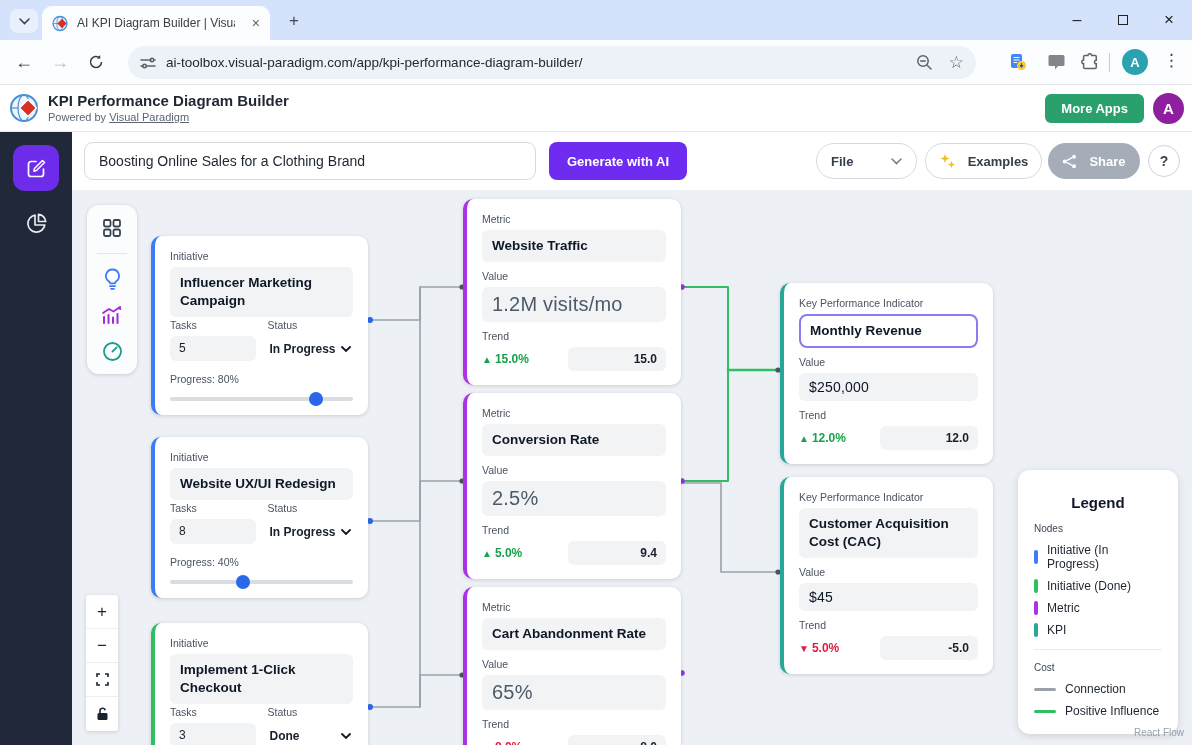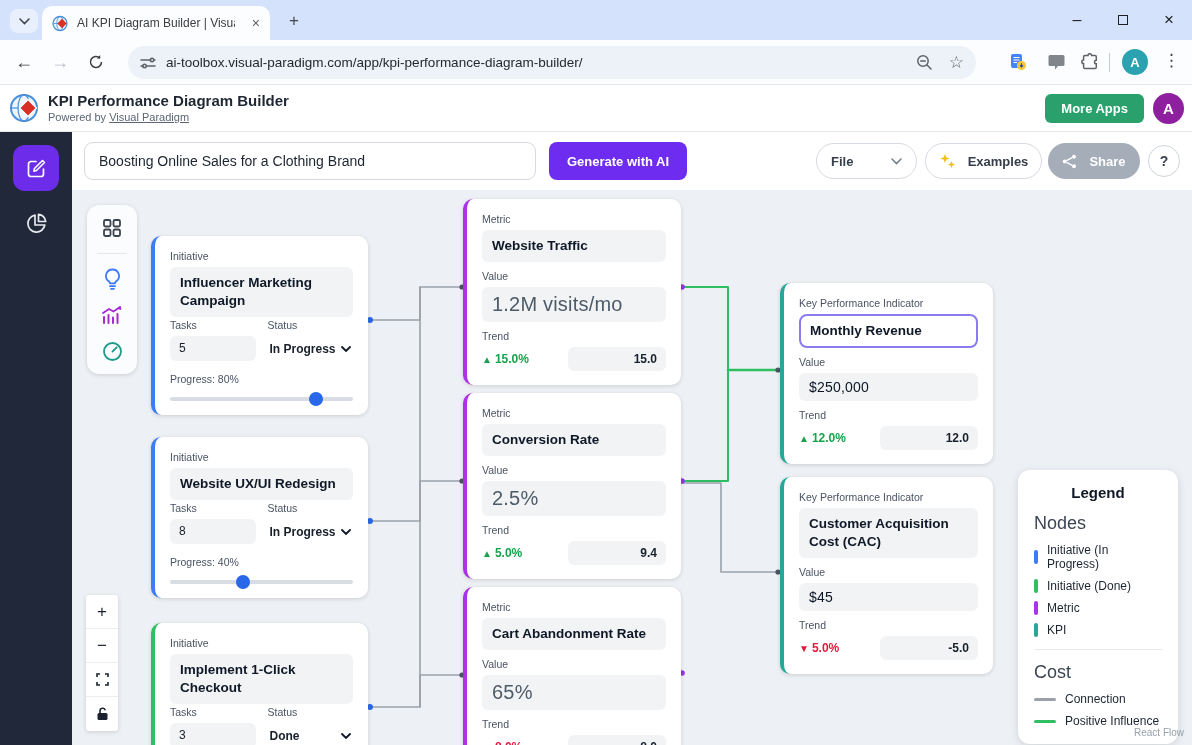--- a/index.html
+++ b/index.html
@@ -78,23 +78,23 @@
   .up { color:#17a34a; } .down { color:#e01b3c; }
   .tval { background:#f1f3f5; border-radius:6px; width:98px; padding:5px 9px; font-size:12px; font-weight:bold; color:#18202c; text-align:right; }
   .two-col { display:flex; gap:12px; }
   .two-col > div { flex:1; }
   .sbox { background:#f1f3f5; border-radius:6px; padding:5px 9px; font-size:12px; color:#18202c; height:25px; }
   .statusrow { display:flex; align-items:center; justify-content:space-between; padding:5px 2px; font-size:12px; font-weight:bold; color:#18202c; height:25px; cursor:pointer; }
   .slider { position:relative; height:4px; background:#d8dce3; border-radius:2px; margin-top:12px; }
   .thumb { position:absolute; top:-5px; width:14px; height:14px; border-radius:50%; background:#2968e8; cursor:pointer; }
 
   
-  .legend { position:absolute; left:946px; top:280px; width:160px; background:#fff; border-radius:12px; box-shadow:0 2px 8px rgba(0,0,0,.13); padding:14px 16px 16px; }
+  .legend { position:absolute; left:946px; top:280px; width:160px; background:#fff; border-radius:12px; box-shadow:0 2px 8px rgba(0,0,0,.13); padding:24px 16px 16px; }
   .leg-title { text-align:center; font-size:15px; font-weight:bold; color:#101827; margin-bottom:12px; }
-  .leg-head { font-size:18px; color:#3c4553; margin-bottom:9px; }
+  .leg-head { font-size:10px; color:#3c4553; margin-bottom:9px; }
   .leg-item { display:flex; align-items:center; gap:9px; margin-bottom:8px; font-size:12px; color:#1d2531; }
   .leg-bar { width:4px; height:14px; border-radius:2px; flex:none; }
   .leg-line { width:22px; height:3px; border-radius:2px; flex:none; }
   .leg-div { height:1px; background:#e7e9ec; margin:12px 0; }
 
   
   .zoomctrl { position:absolute; left:14px; top:405px; width:32px; background:#fff; box-shadow:0 1px 4px rgba(0,0,0,.15); border-radius:3px; }
   .zbtn { width:32px; height:34px; display:flex; align-items:center; justify-content:center; border-bottom:1px solid #eceef1; font-size:17px; color:#1a2230; cursor:pointer; }
   .zbtn:last-child { border-bottom:none; }
 

